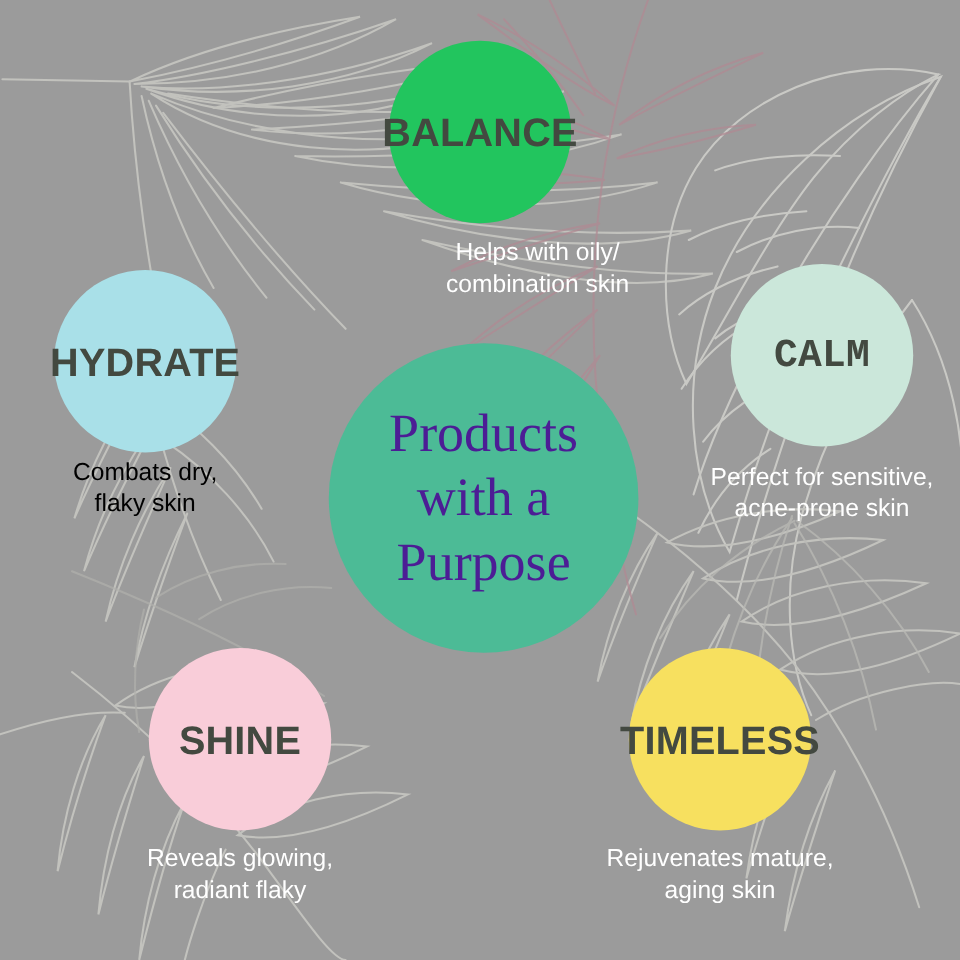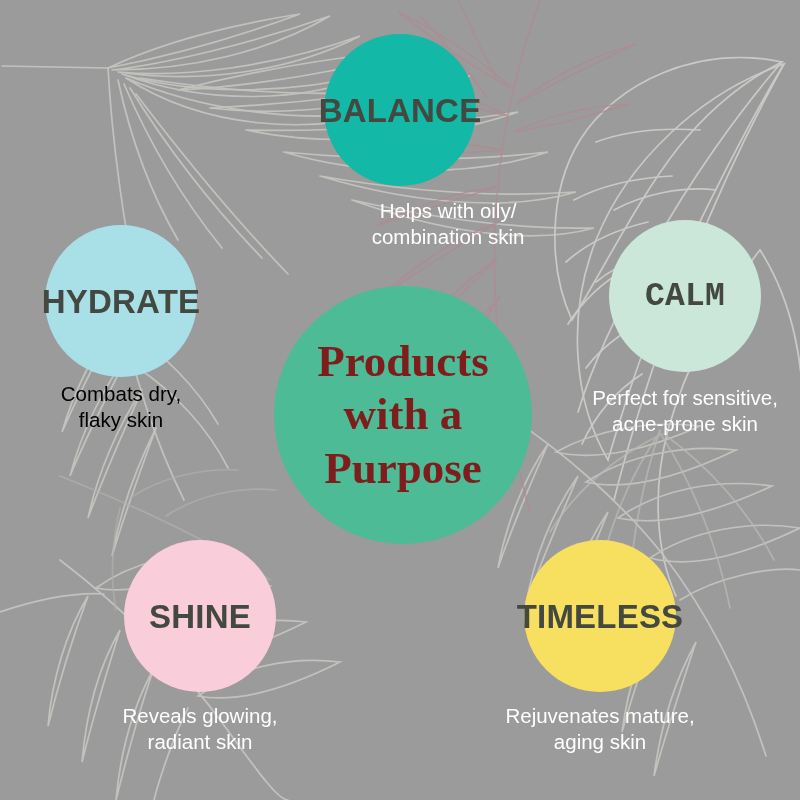--- a/index.html
+++ b/index.html
@@ -58,22 +58,22 @@
   
   #center-bubble {
     width: 258px;
     height: 258px;
     left: 274px;
     top: 286px;
     background: #4cbb96;
   }
   #center-title {
     font-family: "Liberation Serif", serif;
-    font-weight: bold;
-    color: #7f1d1d;
+    font-weight: normal;
+    color: #4c1d95;
     font-size: 45px;
     line-height: 1.18;
     text-align: center;
     padding: 0 14px;
   }
   #center-title .tline { display: block; }
 
   
   .caption {
     position: absolute;
@@ -230,21 +230,21 @@
   </svg>
 
   <div id="center-bubble" class="bubble" style="background: rgb(76, 187, 150);">
     <div id="center-title">
       <span class="tline">Products</span>
       <span class="tline">with a</span>
       <span class="tline">Purpose</span>
     </div>
   </div>
 
-  <div id="bubble-balance" class="bubble satellite" style="background: #14b8a6;">
+  <div id="bubble-balance" class="bubble satellite" style="background: #22c55e;">
     <span class="bubble-label" style="color: rgb(67, 73, 64);">BALANCE</span>
   </div>
   <div id="caption-balance" class="caption" style="color: rgb(255, 255, 255); margin-left: 48px;">
     <span class="cline">Helps with oily/</span>
     <span class="cline">combination skin</span>
   </div>
 
   <div id="bubble-hydrate" class="bubble satellite" style="background: rgb(169, 224, 232);">
     <span class="bubble-label" style="color: rgb(67, 73, 64);">HYDRATE</span>
   </div>
@@ -259,21 +259,21 @@
   <div id="caption-calm" class="caption" style="color: rgb(255, 255, 255);">
     <span class="cline">Perfect for sensitive,</span>
     <span class="cline">acne-prone skin</span>
   </div>
 
   <div id="bubble-shine" class="bubble satellite" style="background: rgb(249, 205, 217);">
     <span class="bubble-label" style="color: rgb(67, 73, 64);">SHINE</span>
   </div>
   <div id="caption-shine" class="caption" style="color: rgb(255, 255, 255);">
     <span class="cline">Reveals glowing,</span>
-    <span class="cline">radiant skin</span>
+    <span class="cline">radiant flaky</span>
   </div>
 
   <div id="bubble-timeless" class="bubble satellite" style="background: rgb(247, 224, 95);">
     <span class="bubble-label" style="color: rgb(67, 73, 64);">TIMELESS</span>
   </div>
   <div id="caption-timeless" class="caption" style="color: rgb(255, 255, 255);">
     <span class="cline">Rejuvenates mature,</span>
     <span class="cline">aging skin</span>
   </div>
 

